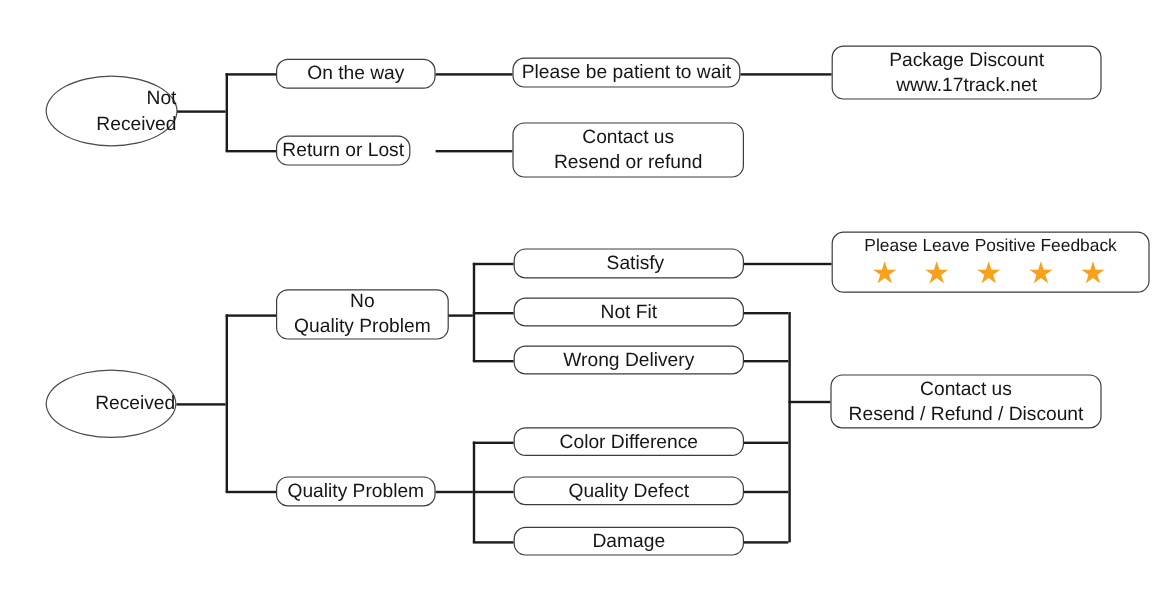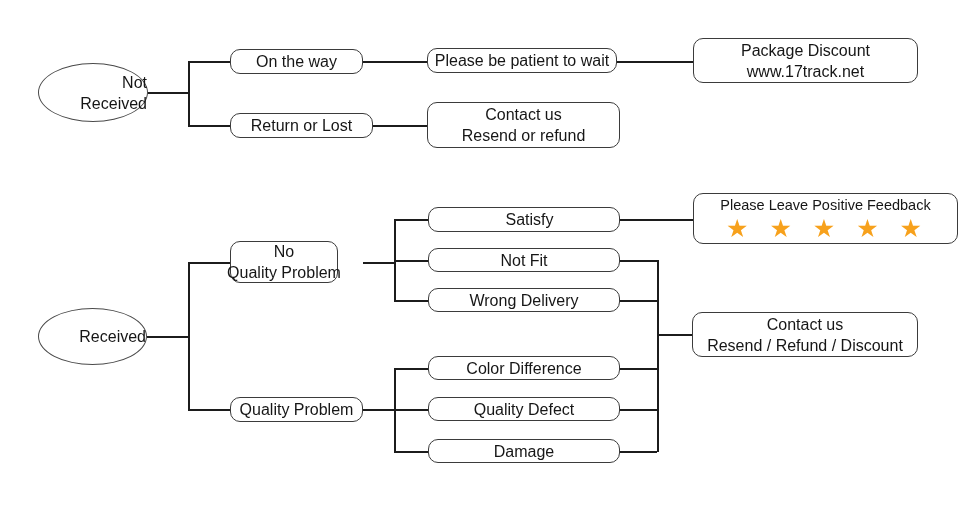--- a/index.html
+++ b/index.html
@@ -107,34 +107,34 @@
 
   <div class="node" style="left:230px;top:49px;width:133px;height:25px;">
     <span>On the way</span>
   </div>
 
   <div class="node" style="left:693px;top:38px;width:225px;height:45px;">
     <span>Package Discount</span>
     <span>www.17track.net</span>
   </div>
 
-  <div class="node" style="left:230px;top:113px;width:143px;height:25px;">
+  <div class="node" style="left:230px;top:113px;width:112px;height:25px;">
     <span>Return or Lost</span>
   </div>
 
   <div class="node" style="left:427px;top:102px;width:193px;height:46px;">
     <span>Contact us</span>
     <span>Resend or refund</span>
   </div>
 
   <div class="node ellipse" style="left:38px;top:308px;width:109px;height:57px;">
     <span>Received</span>
   </div>
 
-  <div class="node" style="left:230px;top:241px;width:108px;height:42px;">
+  <div class="node" style="left:230px;top:241px;width:144px;height:42px;">
     <span>No</span>
     <span>Quality Problem</span>
   </div>
 
   <div class="node" style="left:230px;top:397px;width:133px;height:25px;">
     <span>Quality Problem</span>
   </div>
 
   <div class="node" style="left:428px;top:207px;width:192px;height:25px;padding-left:11px;">
     <span>Satisfy</span>

